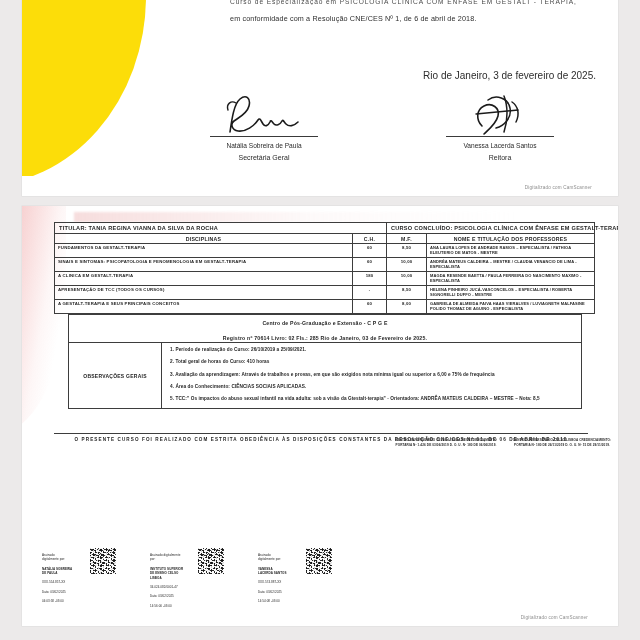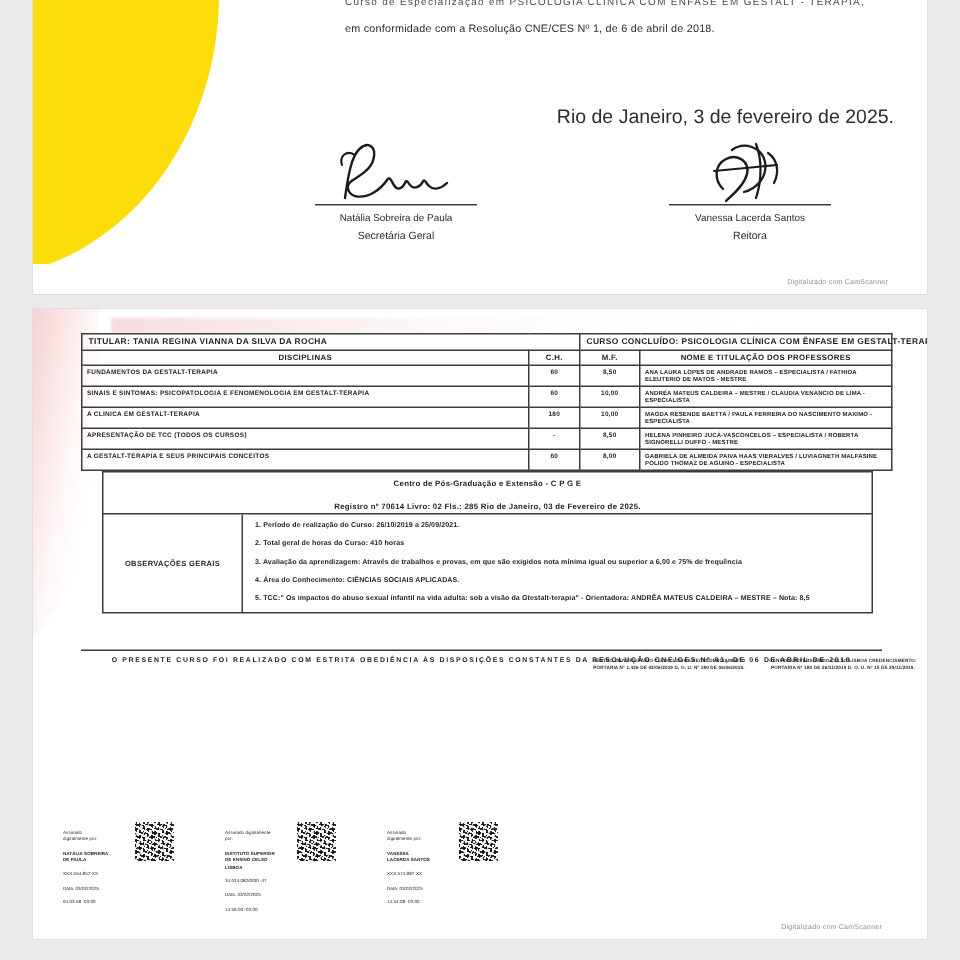--- a/index.html
+++ b/index.html
@@ -79,21 +79,21 @@
     top: 14px;
     font-size: 7.2px;
     color: #2d2d2d;
     letter-spacing: 0.15px;
     white-space: nowrap;
   }
   .d1-place {
     position: absolute;
     right: 22px;
     top: 70px;
-    font-size: 13px;
+    font-size: 10px;
     color: #2d2d2d;
     white-space: nowrap;
   }
 
   .sig-block {
     position: absolute;
     text-align: center;
   }
   .sig-block.left  { left: 152px; top: 92px; width: 180px; }
   .sig-block.right { left: 378px; top: 92px; width: 200px; }

